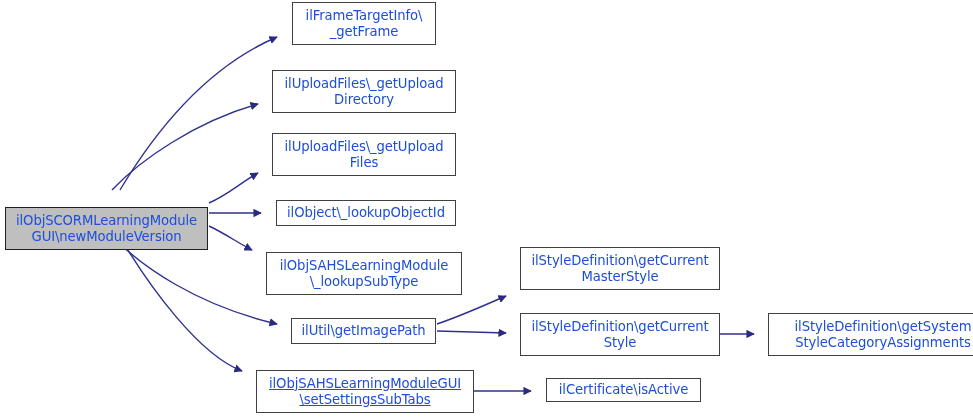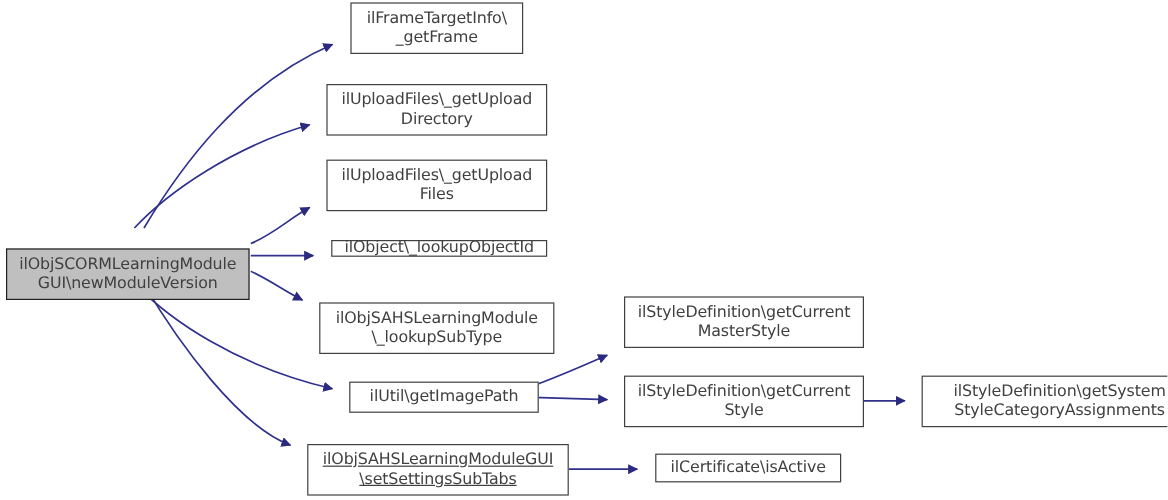--- a/index.html
+++ b/index.html
@@ -27,21 +27,21 @@
   }
   .node {
     position: absolute;
     box-sizing: border-box;
     display: flex;
     align-items: center;
     justify-content: center;
     text-align: center;
     background: #ffffff;
     border: 1px solid #404040;
-    color: #404040;
+    color: #1d4ed8;
     font-size: 13.2px;
     line-height: 15.6px;
     letter-spacing: -0.1px;
     white-space: pre-line;
     z-index: 2;
   }
   .node.root {
     background: #bfbfbf;
     border: 1px solid #202020;
   }
@@ -79,24 +79,24 @@
 
   <div id="node-layer">
       <div class="node root" style="left: 5px; top: 207px; width: 203px; height: 43px;"><span class="label">ilObjSCORMLearningModule
 GUI\newModuleVersion</span></div>
       <div class="node" style="left: 292px; top: 2px; width: 144px; height: 43px;"><span class="label">ilFrameTargetInfo\
 _getFrame</span></div>
       <div class="node" style="left: 272px; top: 70px; width: 184px; height: 43px;"><span class="label">ilUploadFiles\_getUpload
 Directory</span></div>
       <div class="node" style="left: 272px; top: 133px; width: 184px; height: 43px;"><span class="label">ilUploadFiles\_getUpload
 Files</span></div>
-      <div class="node" style="left: 276px; top: 200px; width: 180px; height: 14px;"><span class="label">ilObject\_lookupObjectId</span></div>
+      <div class="node" style="left: 276px; top: 200px; width: 180px; height: 26px;"><span class="label">ilObject\_lookupObjectId</span></div>
       <div class="node" style="left: 266px; top: 252px; width: 196px; height: 43px;"><span class="label">ilObjSAHSLearningModule
 \_lookupSubType</span></div>
-      <div class="node" style="left: 291px; top: 318px; width: 158px; height: 26px;"><span class="label">ilUtil\getImagePath</span></div>
+      <div class="node" style="left: 291px; top: 318px; width: 145px; height: 26px;"><span class="label">ilUtil\getImagePath</span></div>
       <div class="node" style="left: 256px; top: 370px; width: 218px; height: 43px; text-decoration: underline;"><span class="label">ilObjSAHSLearningModuleGUI
 \setSettingsSubTabs</span></div>
       <div class="node" style="left: 520px; top: 247px; width: 200px; height: 43px;"><span class="label">ilStyleDefinition\getCurrent
 MasterStyle</span></div>
       <div class="node" style="left: 520px; top: 313px; width: 200px; height: 43px;"><span class="label">ilStyleDefinition\getCurrent
 Style</span></div>
       <div class="node" style="left: 768px; top: 313px; width: 230px; height: 43px;"><span class="label">ilStyleDefinition\getSystem
 StyleCategoryAssignments</span></div>
       <div class="node" style="left: 546px; top: 378px; width: 155px; height: 24px;"><span class="label">ilCertificate\isActive</span></div>
     </div>

